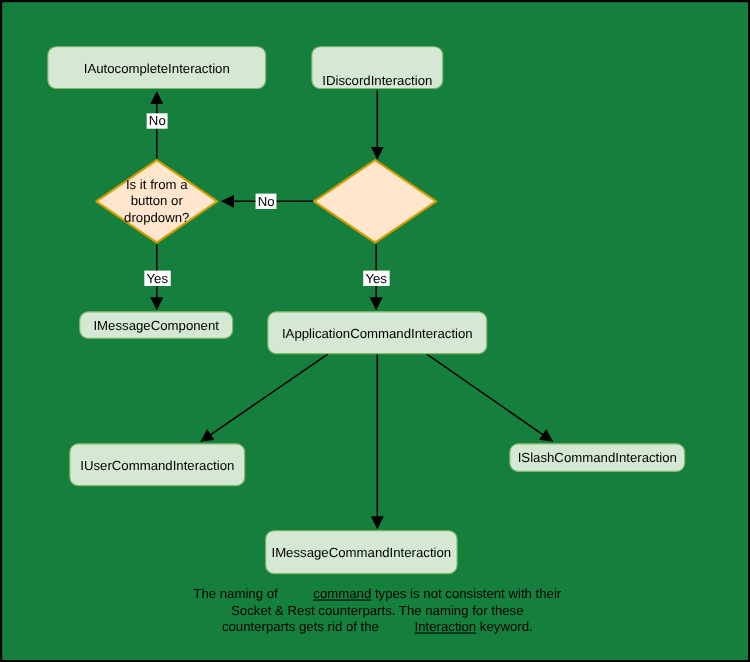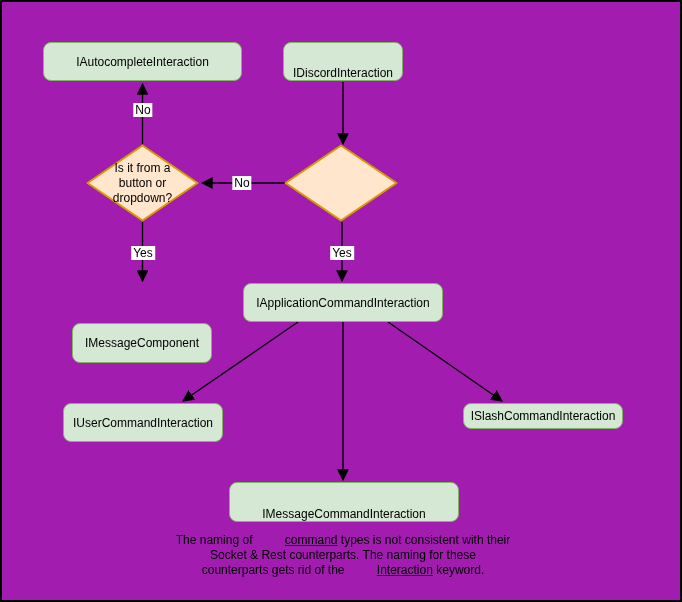--- a/index.html
+++ b/index.html
@@ -6,21 +6,21 @@
     margin: 0;
     padding: 0;
     background: #ffffff;
   }
   #canvas {
     position: relative;
     width: 682px;
     height: 602px;
     box-sizing: border-box;
     border: 2px solid #000000;
-    background: #a21caf;
+    background: #15803d;
     font-family: "Liberation Sans", "DejaVu Sans", sans-serif;
     color: #000000;
     overflow: hidden;
   }
   #edges {
     position: absolute;
     left: 0;
     top: 0;
     width: 682px;
     height: 602px;
@@ -128,37 +128,37 @@
     <svg width="114" height="78" viewBox="0 0 114 78">
       <polygon points="57,1.5 112.5,39 57,76.5 1.5,39" fill="#ffe6cc" stroke="#d79b00" stroke-width="2" stroke-linejoin="round"></polygon>
     </svg>
   </div>
 
   <div class="edge-label" style="left:141px; top:108px;">No</div>
   <div class="edge-label" style="left:240px; top:181px;">No</div>
   <div class="edge-label" style="left:141px; top:251px;">Yes</div>
   <div class="edge-label" style="left:340px; top:251px;">Yes</div>
 
-  <div class="node" style="left:70px; top:281px; width:140px; height:40px;margin-top:40px;">
+  <div class="node" style="left:70px; top:281px; width:140px; height:25px;">
     <span>IMessageComponent</span>
   </div>
 
   <div class="node" style="left:241px; top:281px; width:200px; height:39px;">
     <span>IApplicationCommandInteraction</span>
   </div>
 
   <div class="node" style="left:61px; top:401px; width:160px; height:39px;">
     <span>IUserCommandInteraction</span>
   </div>
 
   <div class="node" style="left:461px; top:401px; width:160px; height:26px;">
     <span>ISlashCommandInteraction</span>
   </div>
 
-  <div class="node" style="left:227px; top:480px; width:230px; height:40px;align-items:flex-end;">
+  <div class="node" style="left:239px; top:480px; width:175px; height:40px;">
     <span>IMessageCommandInteraction</span>
   </div>
 
   <div class="footer">
     <div><span>The naming of </span><span class="u">command</span><span> types is not consistent with their</span></div>
     <div><span class="b">Socket</span><span> &amp; </span><span class="b">Rest</span><span> counterparts. The naming for these</span></div>
     <div><span>counterparts gets rid of the </span><span class="u">Interaction</span><span> keyword.</span></div>
   </div>
 
 </div>

